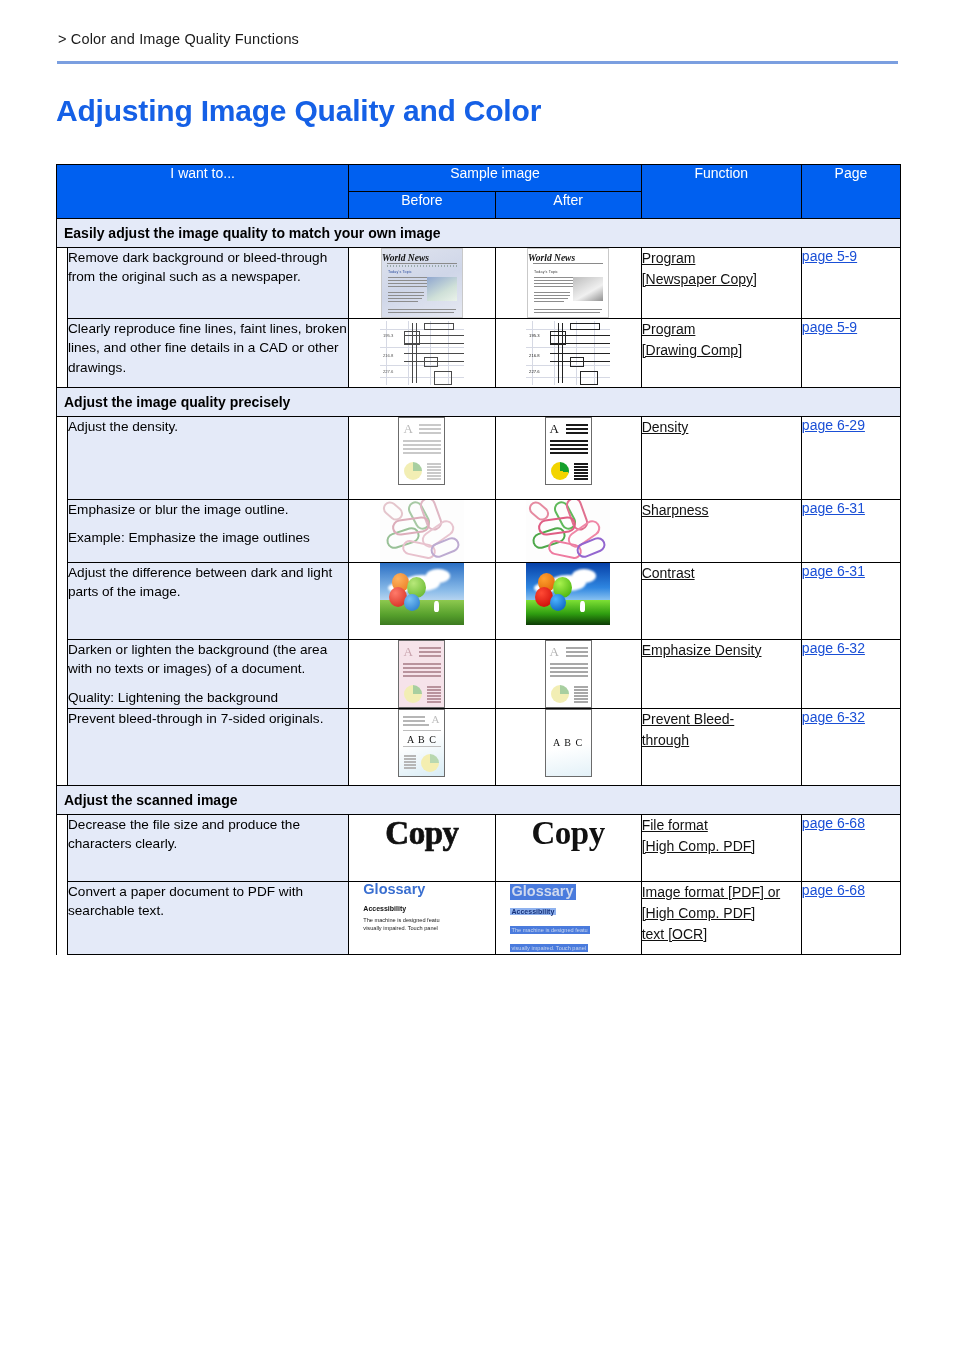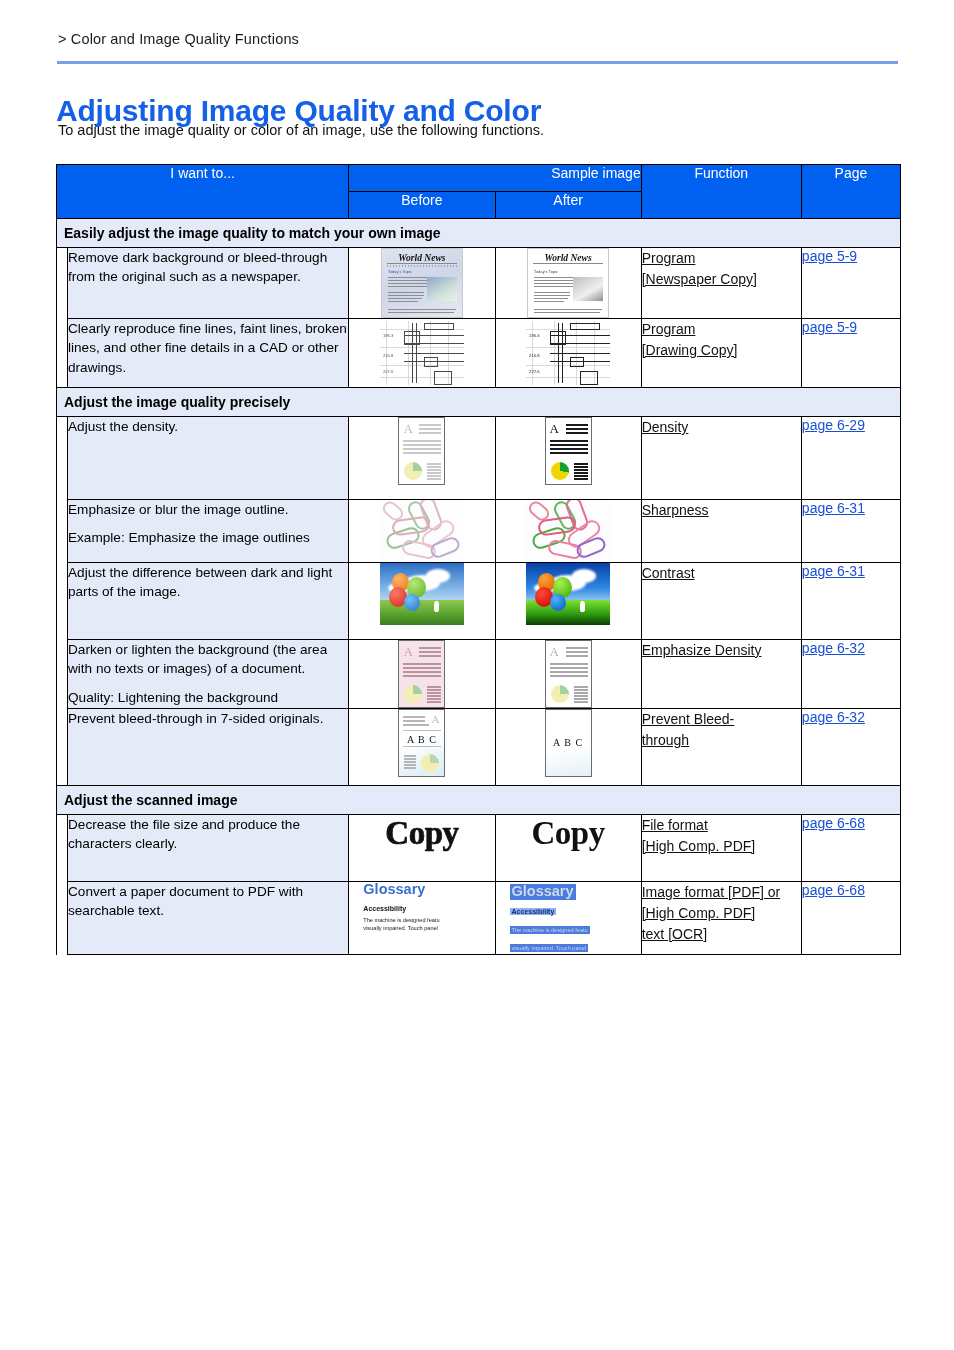--- a/index.html
+++ b/index.html
@@ -47,21 +47,21 @@
     font-weight:normal;
   }
   
   .hd{
     background:#0060f0;color:#fff;text-align:center;
     font-size:14px;font-weight:bold;
     vertical-align:middle;
     height:24px;
   }
   .hd.want{height:52px;}
-  .hd.sample{height:26px;text-align:right;}
+  .hd.sample{height:26px;}
   .hd.sub{height:26px;}
 
   
   .band td{
     background:#e4eaf8;
     font-size:14px;font-weight:bold;
     padding:6px 0 6px 7px;
     color:#000;
   }
   .ind-bl{border:none !important;border-left:1px solid #000 !important;border-right:1px solid #000 !important;background:#fff;}
@@ -89,21 +89,21 @@
   .img-cell{text-align:center;vertical-align:middle;background:#fff;padding:6px 0;}
 
   
   .thumb{display:inline-block;vertical-align:middle;}
 
   
   .news{width:82px;height:70px;position:relative;border:1px solid #c9c9c9;
         box-sizing:border-box;overflow:hidden;}
   .news.before{background:linear-gradient(160deg,#dfe3ee 0%,#cfd6e8 50%,#e6e9f2 100%);}
   .news.after{background:#ffffff;}
-  .news .nt{position:absolute;top:4px;left:0;right:0;text-align:center;
+  .news .nt{position:absolute;top:4px;left:0;right:0;text-align:left;
      font-family:"Liberation Serif",serif;font-style:italic;font-weight:bold;font-size:9.5px;color:#111;}
   .news .nline{position:absolute;left:5px;right:5px;height:1px;background:#8a8a8a;}
   .news .ndots{position:absolute;left:5px;right:5px;top:16px;height:2px;
      background:repeating-linear-gradient(to right,#9aa 0 1px,transparent 1px 3px);}
   .news .nsub{position:absolute;left:6px;top:21px;font-size:3.6px;color:#26489c;letter-spacing:.2px;}
   .news .ntxt{position:absolute;height:1.4px;background:#8d8d8d;}
   .news .nimg{position:absolute;right:5px;bottom:16px;width:30px;height:24px;}
   .news.before .nimg{background:linear-gradient(150deg,#8fa6cf,#cfe0d8 60%,#eaf2ea);}
   .news.after .nimg{background:linear-gradient(150deg,#bdbdbd,#f0f0f0 60%,#8f8f8f);}
 
@@ -170,21 +170,20 @@
   }
 </style>
 </head>
 <body>
 
 <div class="page">
 
   <div class="breadcrumb">&gt; Color and Image Quality Functions</div>
   <div class="rule"></div>
   <h1 class="title">Adjusting Image Quality and Color</h1>
-  <div class="intro">To adjust the image quality or color of an image, use the following functions.</div>
 
   <table class="tbl">
     <colgroup>
       <col style="width:11px">
         <col style="width:281px">
       <col style="width:146px">
         <col style="width:146px">
       <col style="width:160px">
         <col style="width:99px">
     </colgroup>
@@ -298,21 +297,21 @@
             <div class="bx" style="left:46px;top:4px;width:28px;height:5px"></div>
             <div class="bx" style="left:46px;top:38px;width:12px;height:8px"></div>
             <div class="bx" style="left:56px;top:52px;width:16px;height:12px"></div>
             <div class="dim" style="left:5px;top:14px">195.3</div>
             <div class="dim" style="left:5px;top:34px">216.8</div>
             <div class="dim" style="left:5px;top:50px">227.6</div>
           </div>
         </td>
         <td class="fn-cell">
           <div>Program</div>
-          <div>[Drawing Copy]</div>
+          <div>[Drawing Comp]</div>
         </td>
         <td class="pg-cell">
           <span class="lnk">page 5-9</span>
         </td>
       </tr>
 
       <tr class="band">
         <td colspan="6">Adjust the image quality precisely</td>
       </tr>
 

